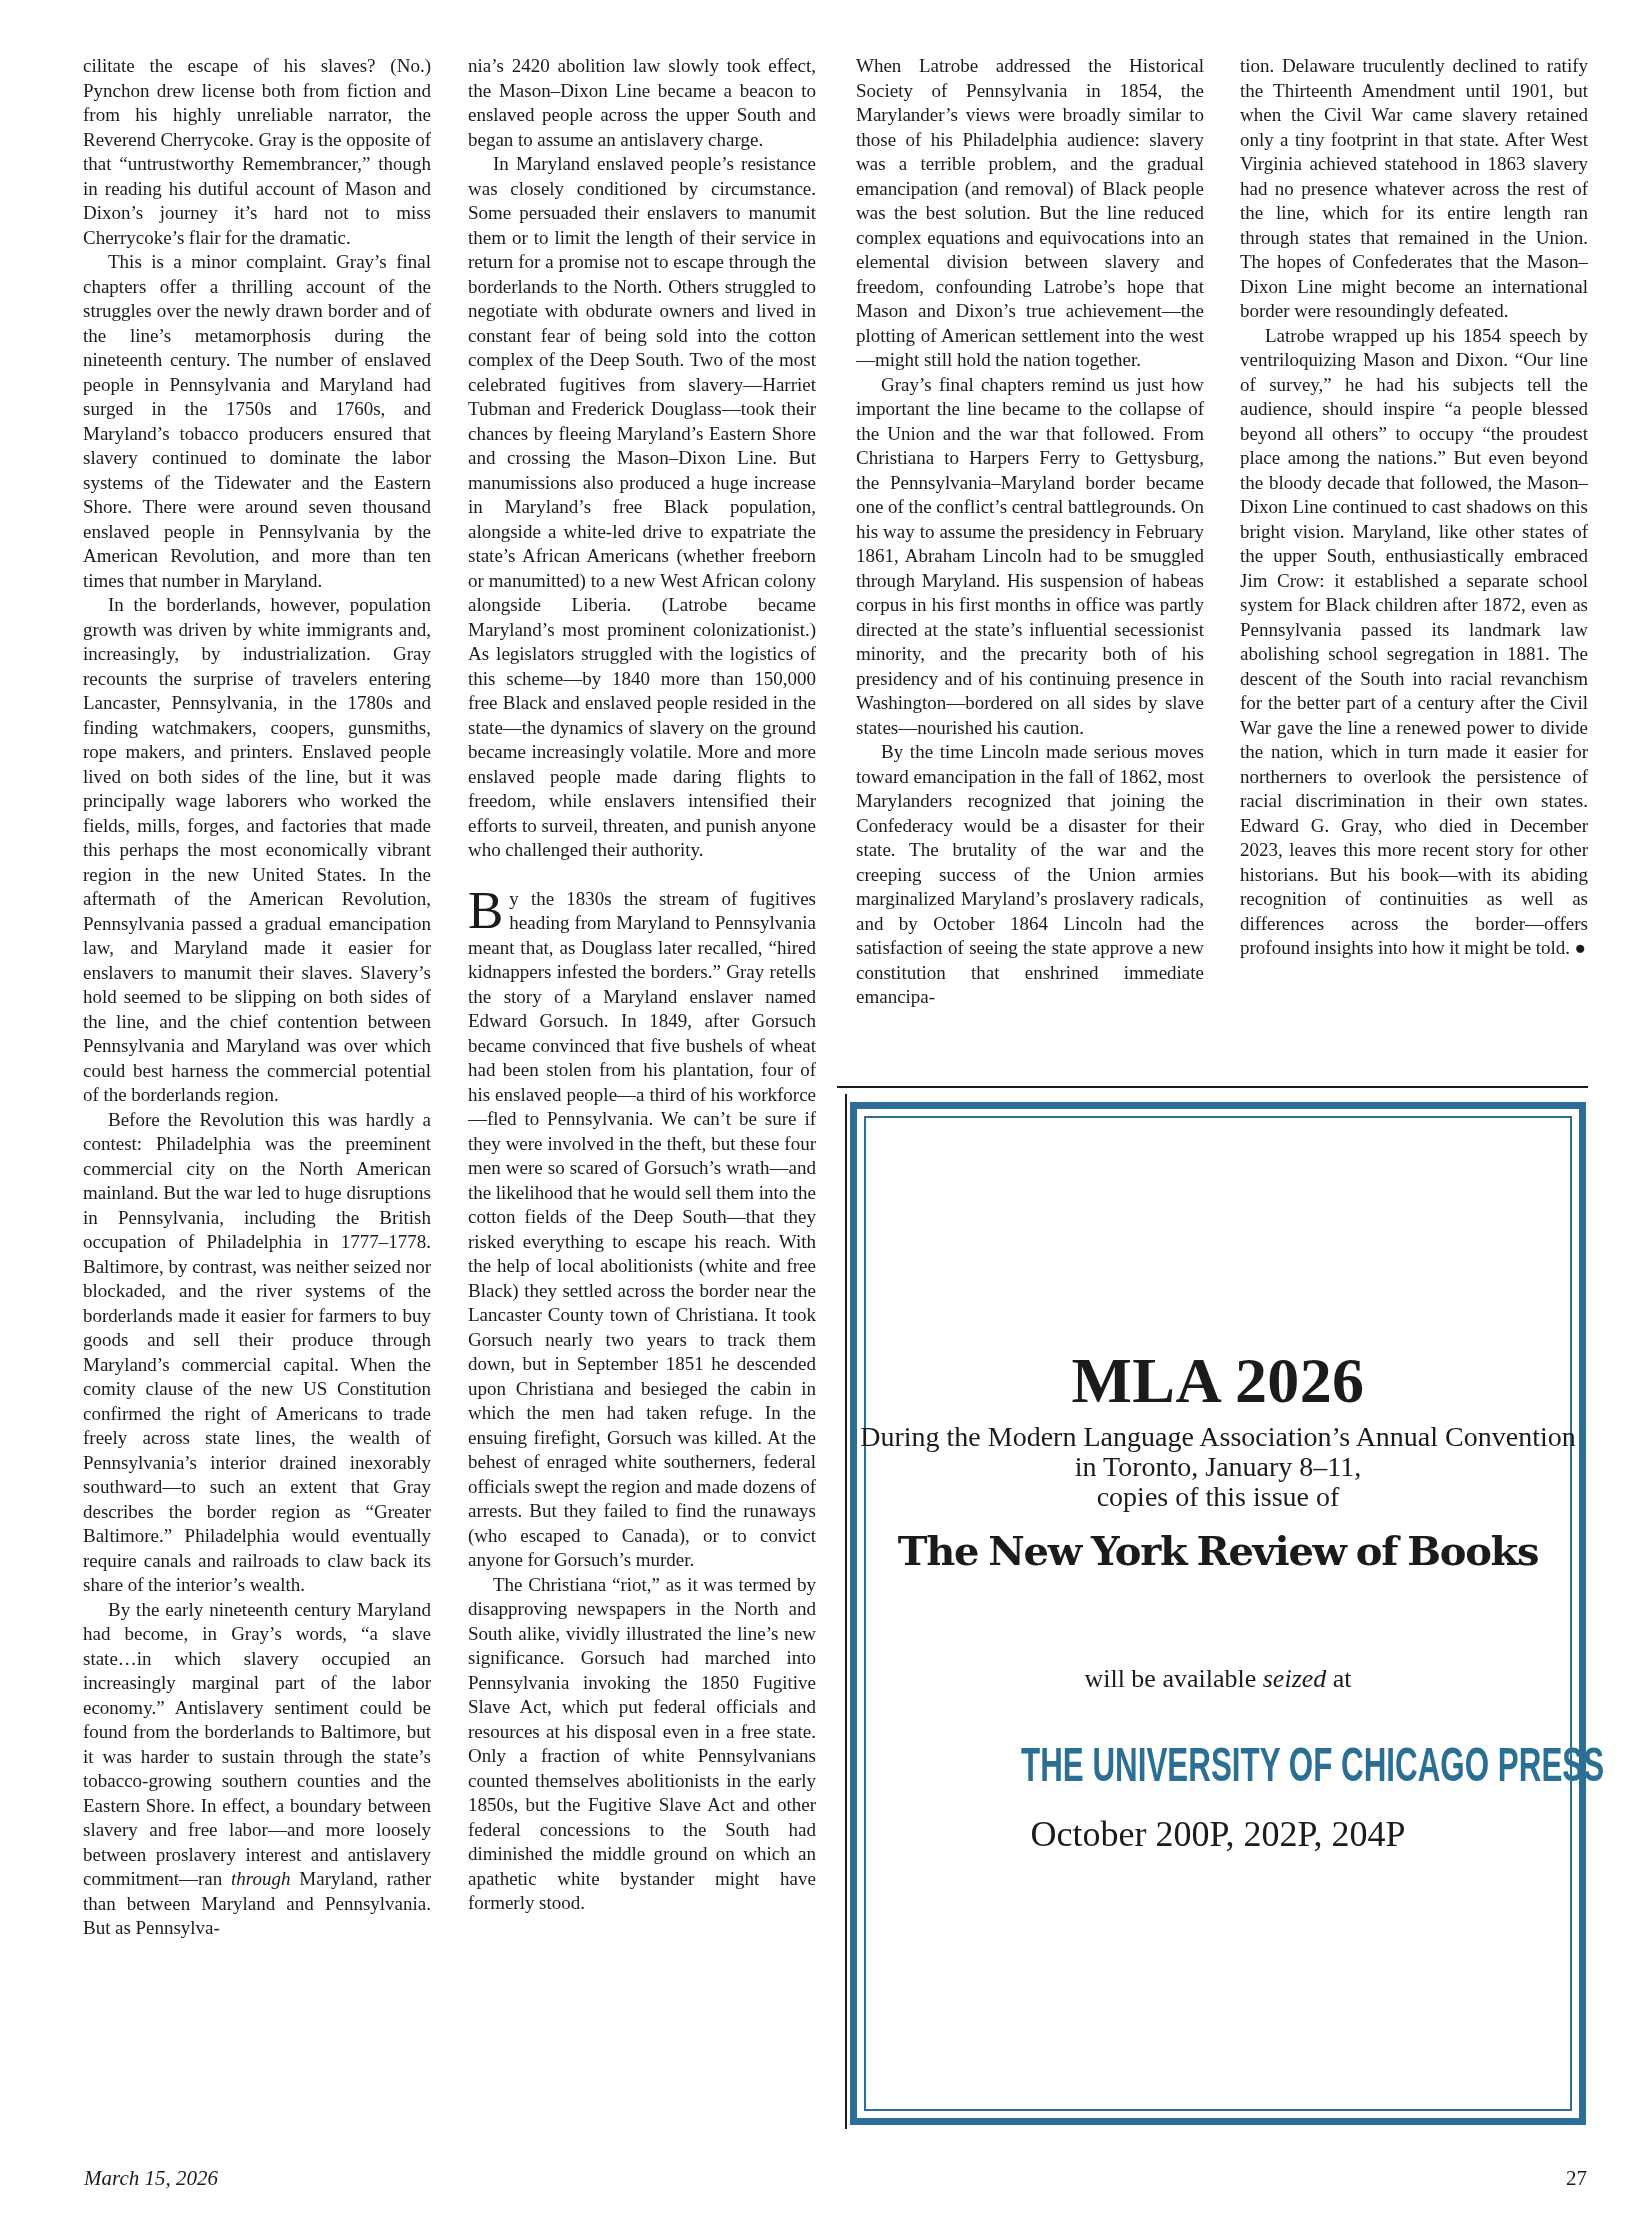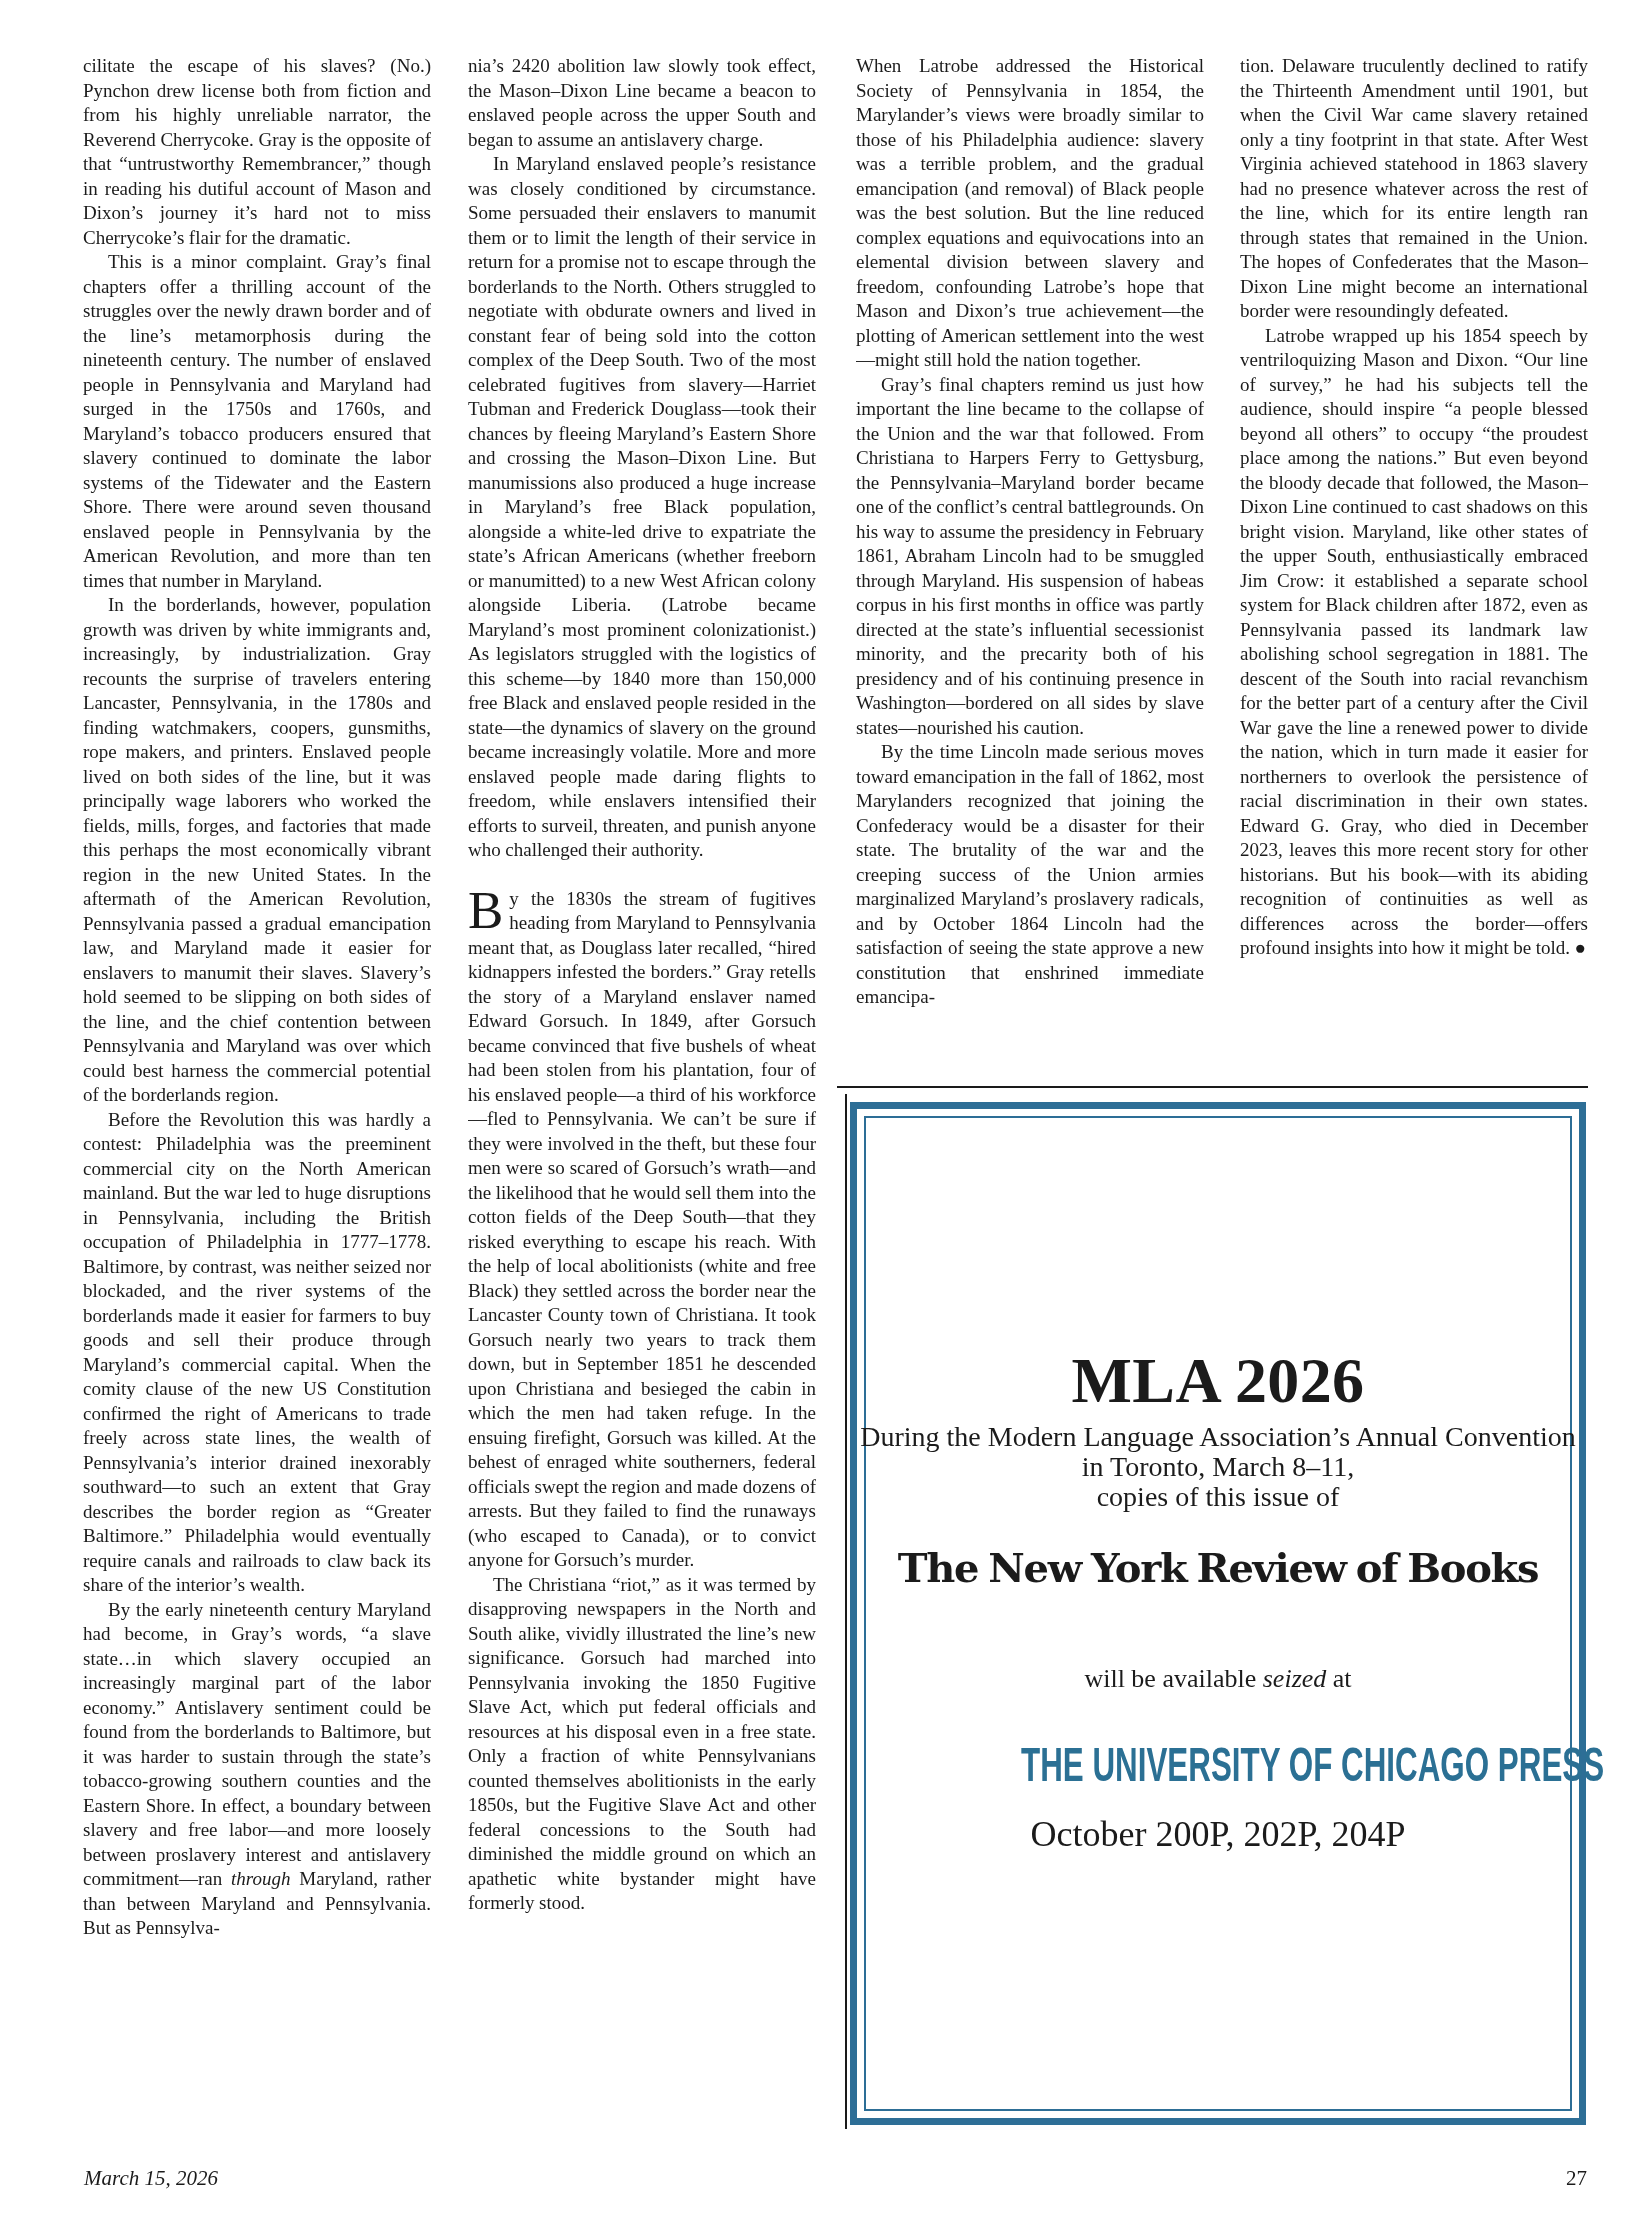--- a/index.html
+++ b/index.html
@@ -21,21 +21,21 @@
   .hrule{position:absolute;left:837px;top:1086px;width:751px;height:1.7px;background:#1a1a1a;}
   .vrule{position:absolute;left:845px;top:1094px;width:1.7px;height:1035px;background:#1a1a1a;}
   .ad{position:absolute;left:850px;top:1102px;width:722px;height:1009px;
       border:7.6px solid #2d6e96;background:#fff;}
   .ad-inner{position:absolute;inset:6.8px;border:2.5px solid #2d6e96;}
   .ad-row{position:absolute;left:0;right:0;text-align:center;white-space:nowrap;}
   .ad-title{top:235px;font-size:64px;font-weight:700;letter-spacing:0.4px;}
   .ad-l1{top:312px;font-size:28px;}
   .ad-l2{top:342px;font-size:28px;}
   .ad-l3{top:372px;font-size:28px;}
-  .ad-pub{top:435px;font-size:40px;font-weight:700;
+  .ad-pub{top:418px;font-size:40px;font-weight:700;
           font-family:"DejaVu Serif",serif;letter-spacing:-1.3px;word-spacing:-2.5px;}
   .ad-avail{top:555px;font-size:26px;}
   .ad-press-wrap{top:627px;text-align:center;}
   .ad-press{display:inline-block;font-family:"Liberation Sans",sans-serif;
             font-weight:700;font-size:49px;color:#2b7094;
             transform:scaleX(0.64);transform-origin:center;letter-spacing:0;}
   .ad-booths{top:704px;font-size:36px;}
   .footer-left{position:absolute;left:84px;top:2166px;font-size:21px;font-style:italic;}
   .footer-right{position:absolute;left:1437px;top:2166px;width:150px;text-align:right;font-size:21px;}
 </style>
@@ -66,21 +66,21 @@
       <p><span>Latrobe wrapped up his 1854 speech by ventriloquizing Mason and Dixon. “Our line of survey,” he had his subjects tell the audience, should inspire “a people blessed beyond all others” to occupy “the proudest place among the nations.” But even beyond the bloody decade that followed, the Mason–Dixon Line continued to cast shadows on this bright vision. Maryland, like other states of the upper South, enthusiastically embraced Jim Crow: it established a separate school system for Black children after 1872, even as Pennsylvania passed its landmark law abolishing school segregation in 1881. The descent of the South into racial revanchism for the better part of a century after the Civil War gave the line a renewed power to divide the nation, which in turn made it easier for northerners to overlook the persistence of racial discrimination in their own states. Edward G. Gray, who died in December 2023, leaves this more recent story for other historians. But his book—with its abiding recognition of continuities as well as differences across the border—offers profound insights into how it might be told. ●</span></p>
     </div>
 
   <div class="hrule"></div>
   <div class="vrule"></div>
 
   <div class="ad" style="border-color: rgb(45, 110, 150);">
     <div class="ad-inner" style="border-color: rgb(45, 110, 150);"></div>
     <div class="ad-row ad-title">MLA 2026</div>
     <div class="ad-row ad-l1">During the Modern Language Association’s Annual Convention</div>
-    <div class="ad-row ad-l2">in Toronto, March 8–11,</div>
+    <div class="ad-row ad-l2">in Toronto, January 8–11,</div>
     <div class="ad-row ad-l3">copies of this issue of</div>
     <div class="ad-row ad-pub">The New York Review of Books</div>
     <div class="ad-row ad-avail"><span>will be available </span><span class="it">seized</span><span> at</span></div>
     <div class="ad-row ad-press-wrap"><span class="ad-press" style="color: rgb(43, 112, 148);">THE UNIVERSITY OF CHICAGO PRESS</span></div>
     <div class="ad-row ad-booths">October 200P, 202P, 204P</div>
   </div>
 
   <div class="footer-left">March 15, 2026</div>
   <div class="footer-right">27</div>
 </div>

